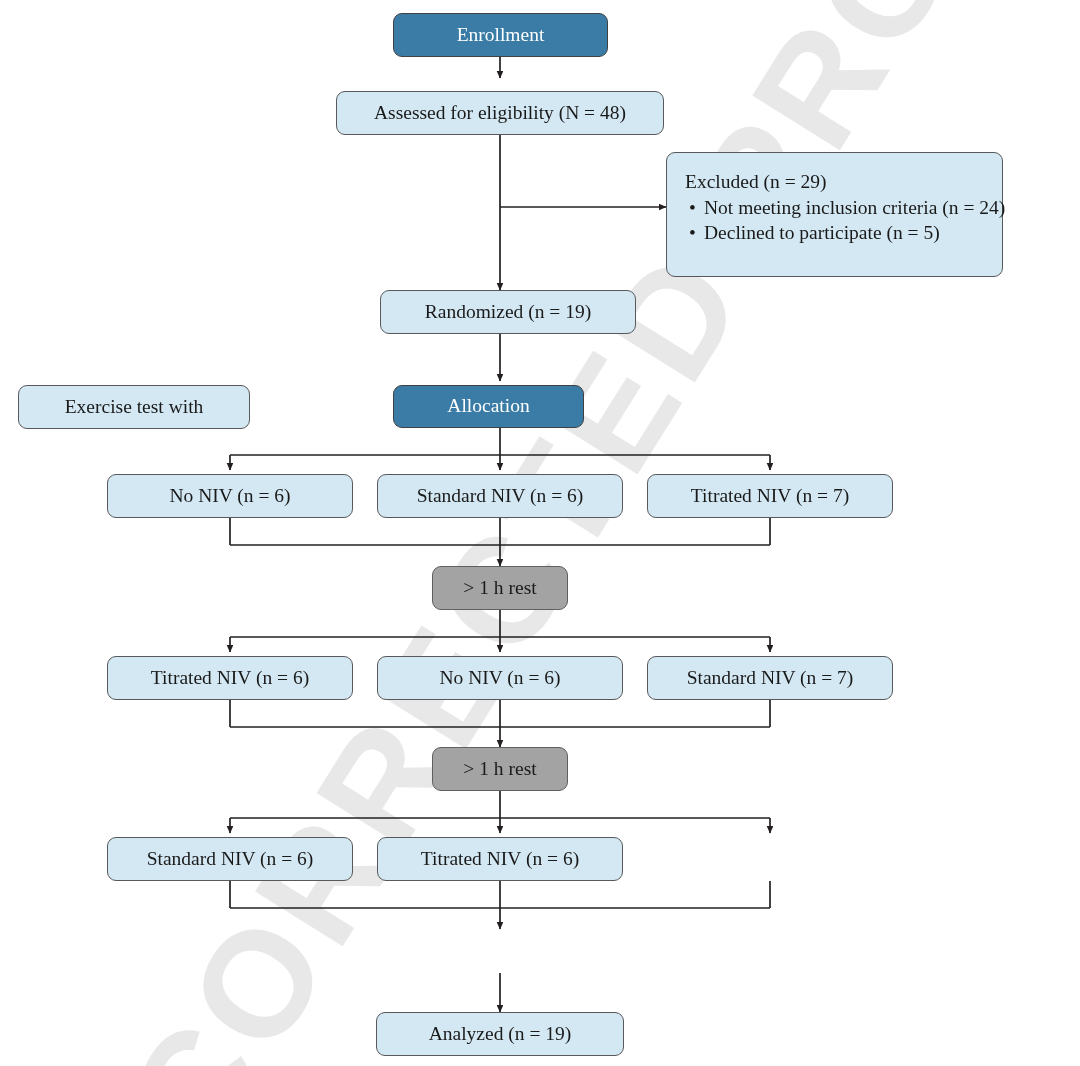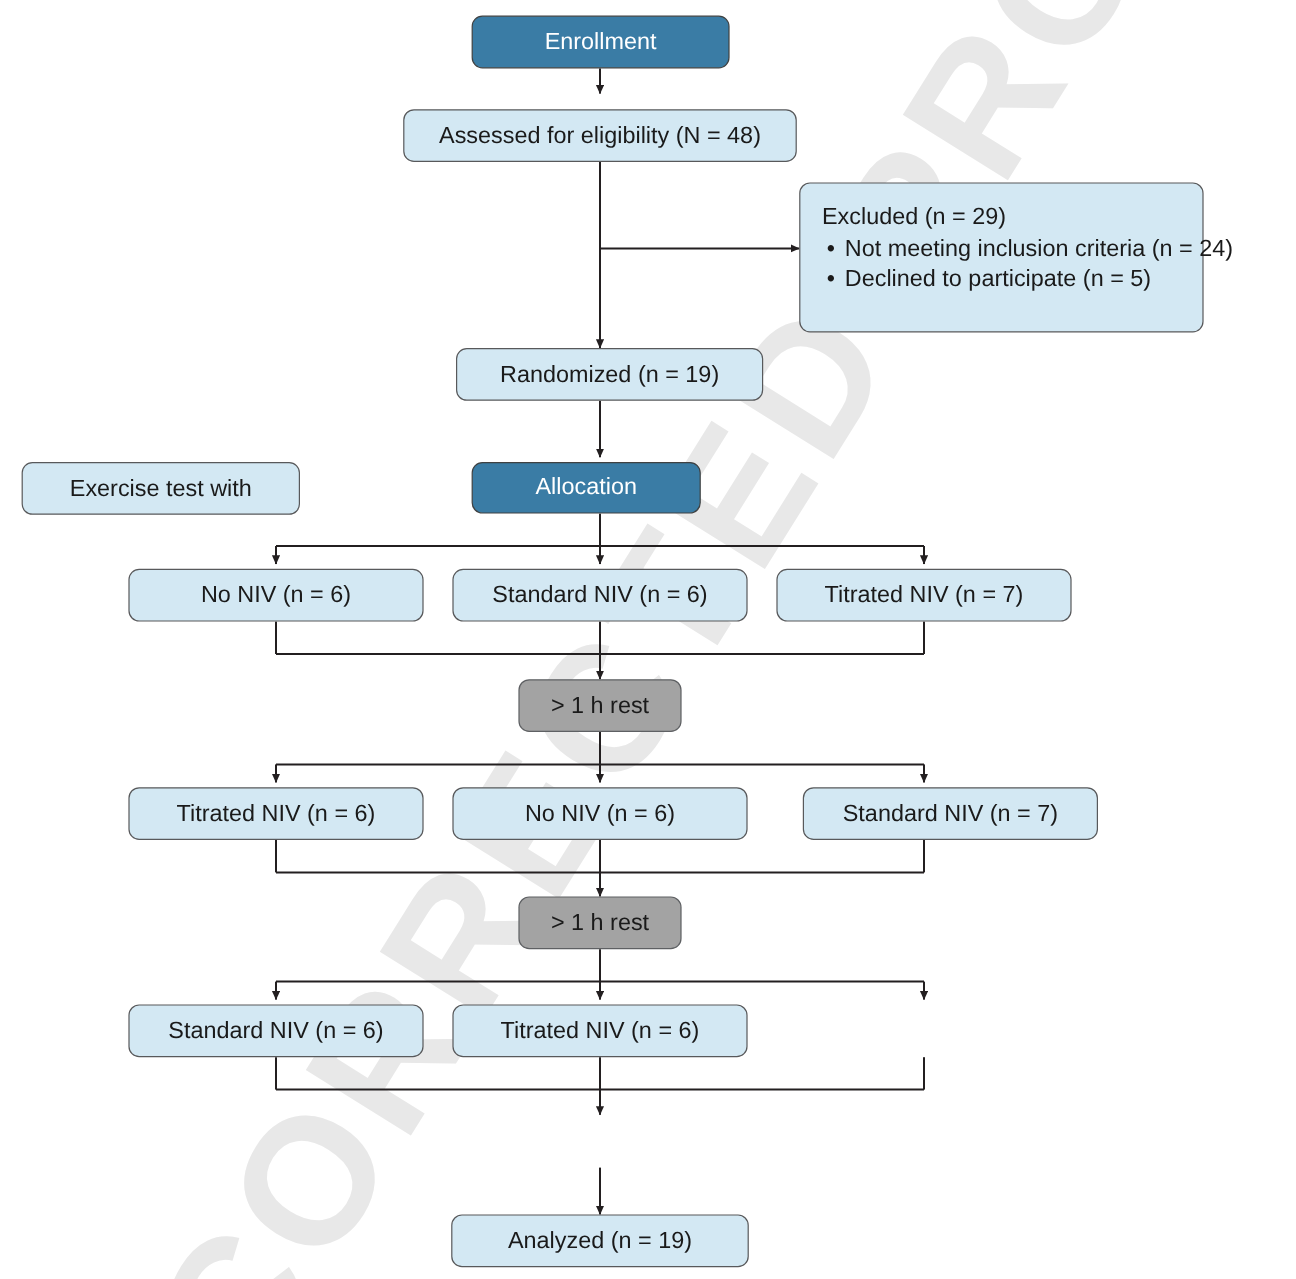--- a/index.html
+++ b/index.html
@@ -55,20 +55,21 @@
     position: absolute;
     box-sizing: border-box;
     border: 1.6px solid #58595b;
     border-radius: 9px;
     display: flex;
     align-items: center;
     justify-content: center;
     text-align: center;
     z-index: 2;
     line-height: 1.25;
+    font-family: Liberation Serif, serif;
   }
   .node.light {
     background: #d3e8f3;
     color: #1a1a1a;
   }
   .node.dark {
     background: #3a7ca5;
     color: #ffffff;
     border-color: #3f4142;
   }
@@ -210,21 +211,21 @@
   <div class="node medium" style="left:432px; top:566px; width:136px; height:44px;">
     <span class="txt">&gt; 1 h rest</span>
   </div>
 
   <div class="node light" style="left:107px; top:656px; width:246px; height:44px;">
     <span class="txt">Titrated NIV (n = 6)</span>
   </div>
   <div class="node light" style="left:377px; top:656px; width:246px; height:44px;">
     <span class="txt">No NIV (n = 6)</span>
   </div>
-  <div class="node light" style="left:647px; top:656px; width:246px; height:44px;margin-left:22px;">
+  <div class="node light" style="left:647px; top:656px; width:246px; height:44px;">
     <span class="txt">Standard NIV (n = 7)</span>
   </div>
 
   <div class="node medium" style="left:432px; top:747px; width:136px; height:44px;">
     <span class="txt">&gt; 1 h rest</span>
   </div>
 
   <div class="node light" style="left:107px; top:837px; width:246px; height:44px;">
     <span class="txt">Standard NIV (n = 6)</span>
   </div>

